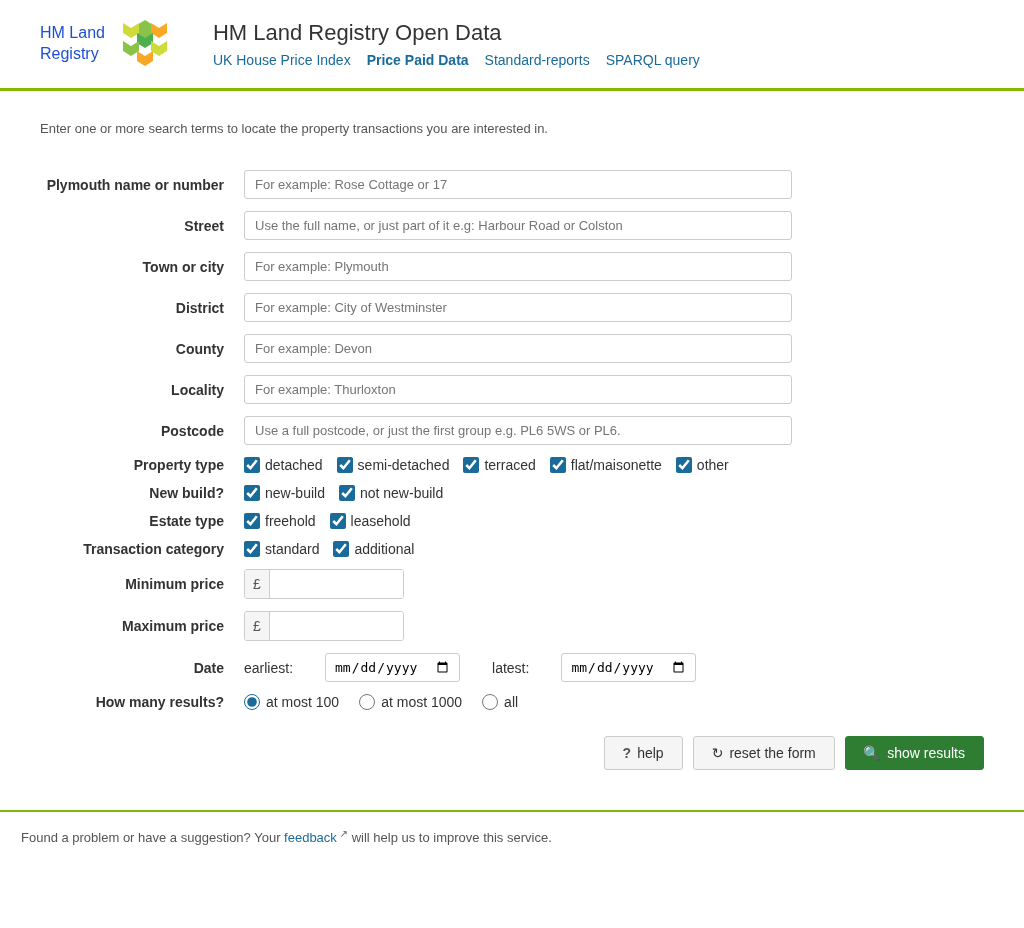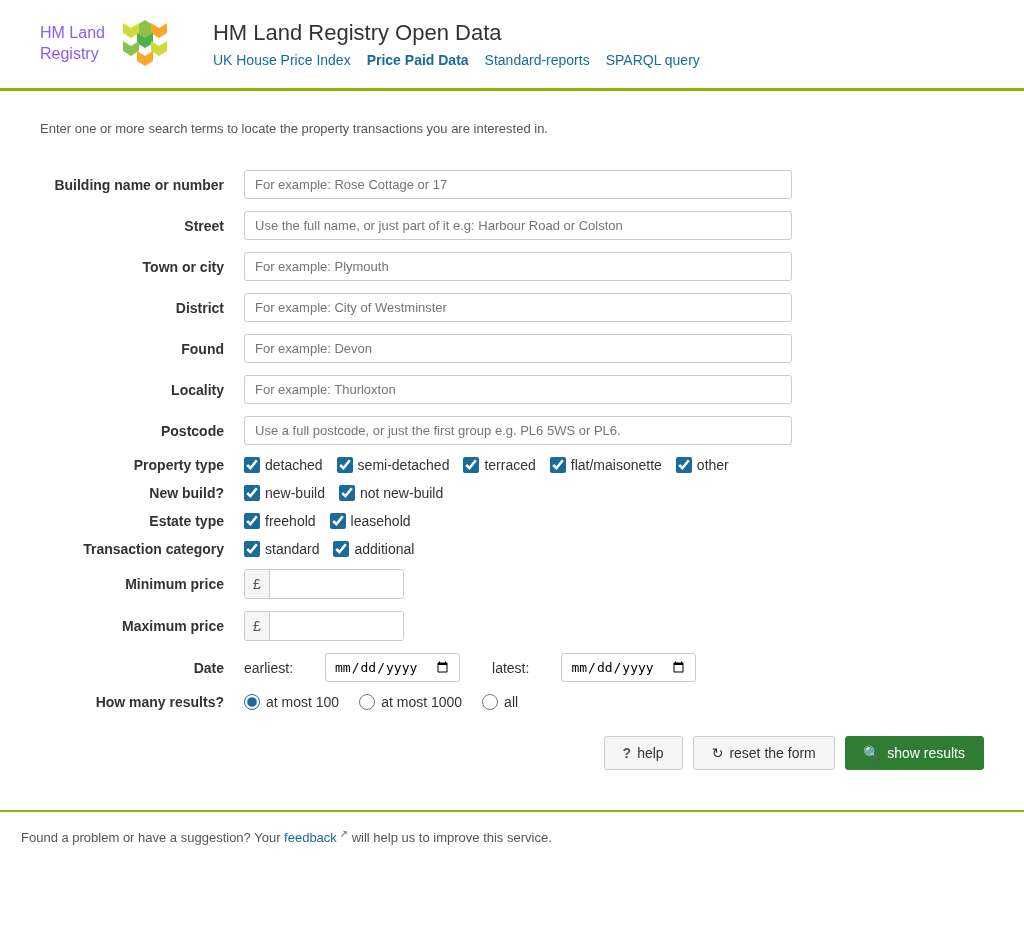--- a/index.html
+++ b/index.html
@@ -12,21 +12,21 @@
       padding: 16px 40px;
       border-bottom: 3px solid #85b800;
     }
     .logo-area {
       display: flex;
       align-items: center;
       margin-right: 40px;
     }
     .logo-text {
       font-size: 16px;
-      color: #8b5cf6;
+      color: #1d4ed8;
       line-height: 1.3;
       margin-right: 12px;
       font-weight: normal;
     }
     .logo-hex {
       width: 56px;
       height: 56px;
     }
     .header-right { flex: 1; }
     .site-title {
@@ -234,21 +234,21 @@
 </div>
 
 <div class="main">
   <p class="page-subtitle">Enter one or more search terms to locate the property transactions you are interested in.</p>
 
   <form>
     <table class="form-table">
       <tbody>
 
         <tr>
-          <td class="label-cell">Building name or number</td>
+          <td class="label-cell">Plymouth name or number</td>
           <td class="input-cell">
             <input type="text" class="text-input" placeholder="For example: Rose Cottage or 17" style="">
           </td>
         </tr>
         <tr>
           <td class="label-cell">Street</td>
           <td class="input-cell">
             <input type="text" class="text-input" placeholder="Use the full name, or just part of it e.g: Harbour Road or Colston" style="">
           </td>
         </tr>
@@ -258,21 +258,21 @@
             <input type="text" class="text-input" placeholder="For example: Plymouth" style="">
           </td>
         </tr>
         <tr>
           <td class="label-cell">District</td>
           <td class="input-cell">
             <input type="text" class="text-input" placeholder="For example: City of Westminster" style="">
           </td>
         </tr>
         <tr>
-          <td class="label-cell">Found</td>
+          <td class="label-cell">County</td>
           <td class="input-cell">
             <input type="text" class="text-input" placeholder="For example: Devon" style="">
           </td>
         </tr>
         <tr>
           <td class="label-cell">Locality</td>
           <td class="input-cell">
             <input type="text" class="text-input" placeholder="For example: Thurloxton" style="">
           </td>
         </tr>

